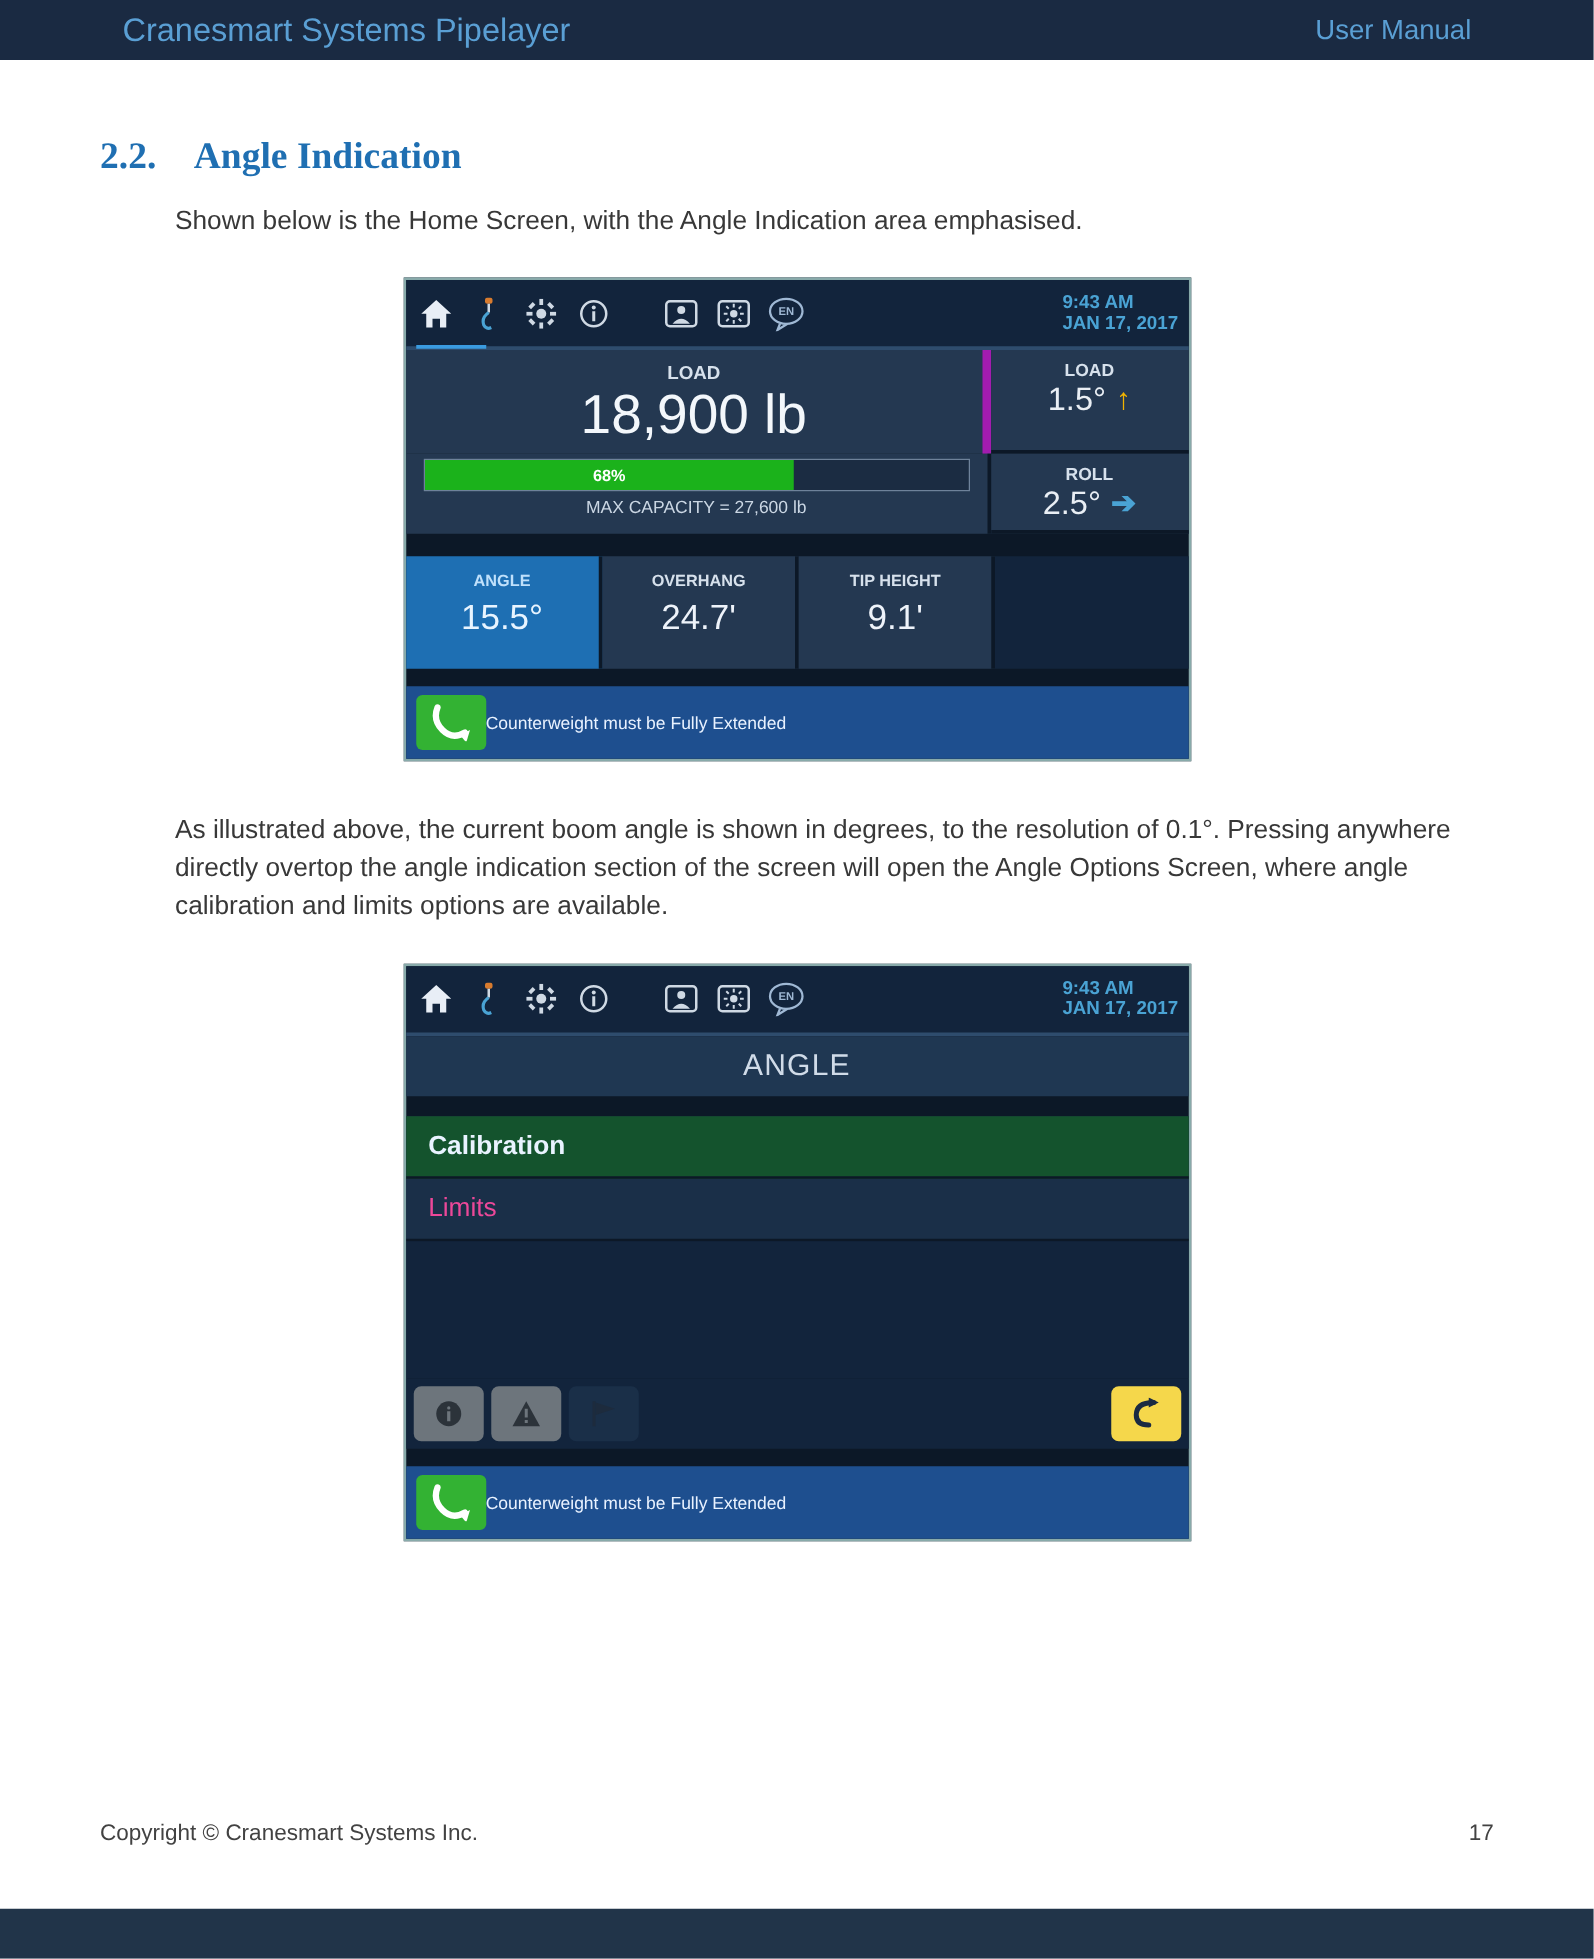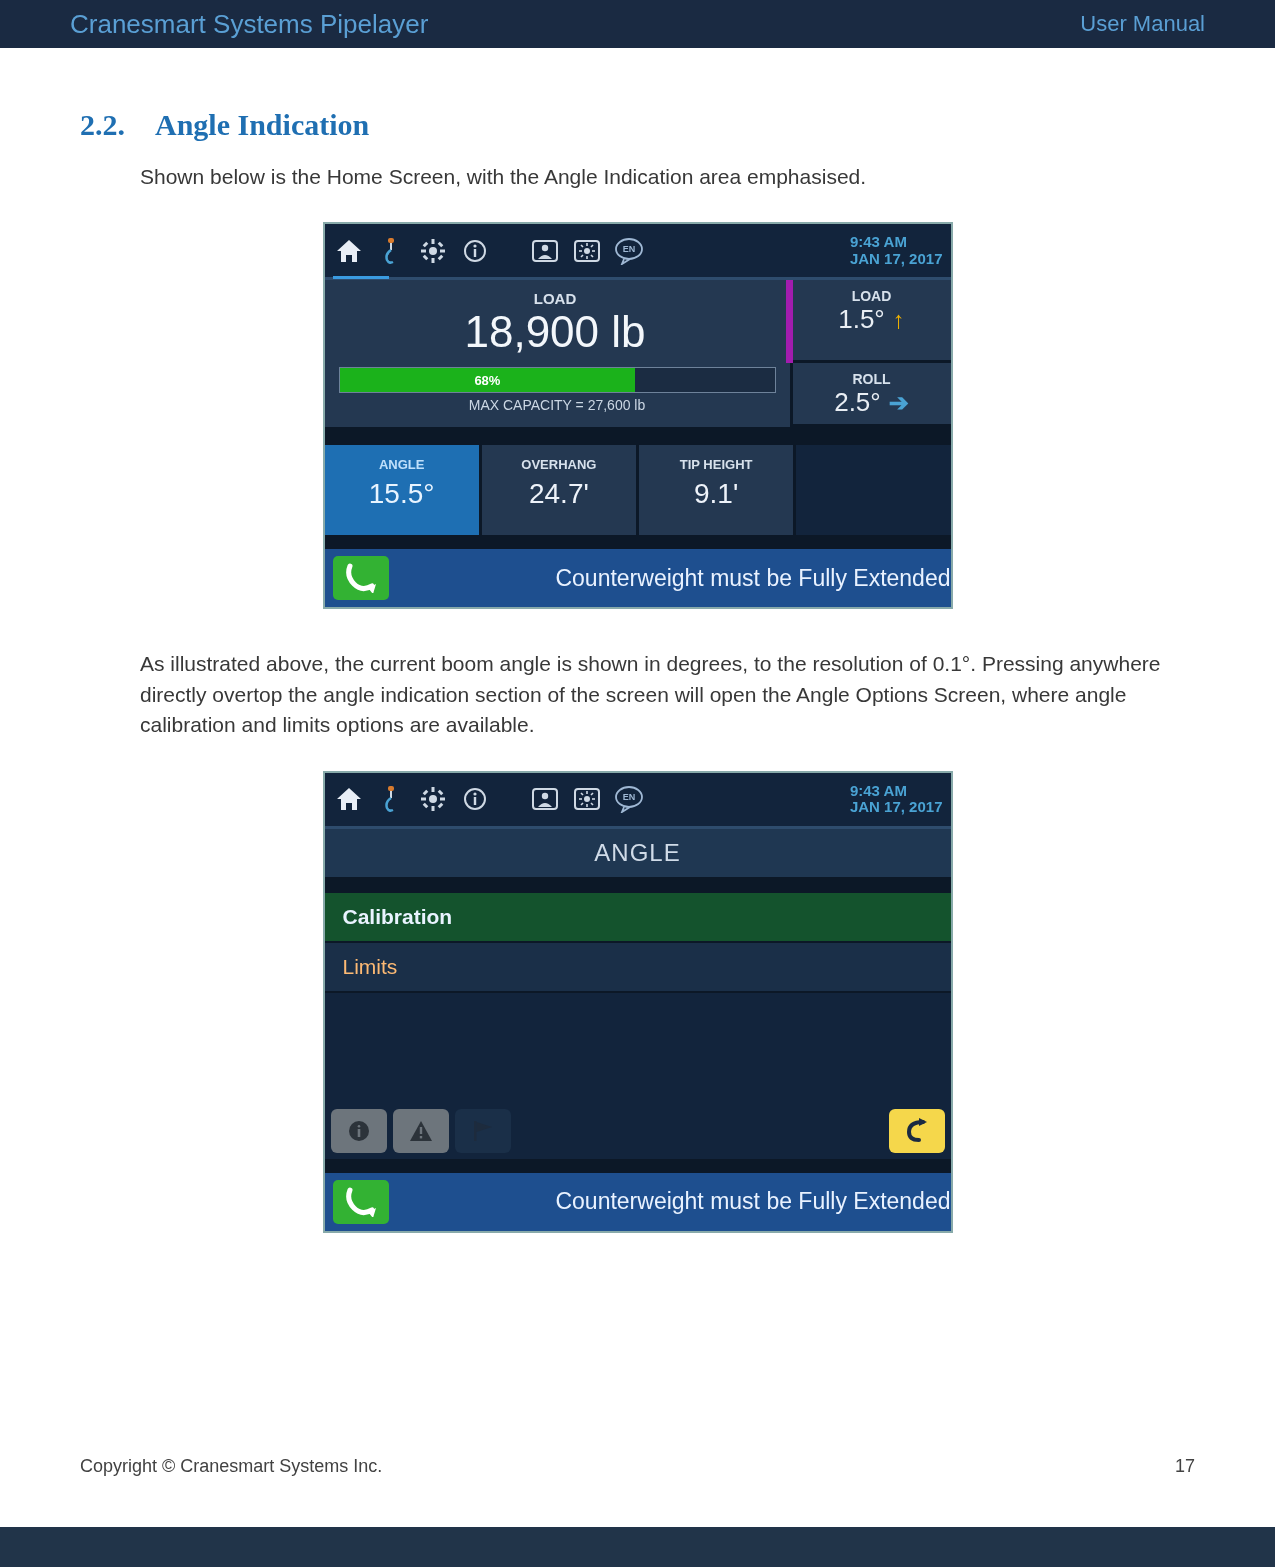--- a/index.html
+++ b/index.html
@@ -10,21 +10,21 @@
     height: 1567px;
     position: relative;
     color: #333;
   }
   .top-bar {
     background: #1a2a42;
     height: 48px;
     display: flex;
     align-items: center;
     justify-content: space-between;
-    padding: 0 70px;
+    padding: 0 98px;
     color: #3a7fc2;
     font-size: 26px;
     font-weight: 300;
   }
   .top-bar .title { color: #5a9fd4; font-weight: 300; }
   .top-bar .um { color: #5a9fd4; font-size: 22px; }
   .content { padding: 60px 80px 0 80px; }
   h2.section-heading {
     color: #1f6fb2;
     font-size: 30px;
@@ -154,39 +154,39 @@
     background:#1e4f8f;
     margin-top:14px;
   }
   .ss-msg .badge{
     width:56px; height:44px; margin-left:8px;
     background:#33b233;
     border-radius:5px;
     display:flex; align-items:center; justify-content:center;
   }
   .ss-msg .text{
-    flex:1; text-align:right;
-    color:#e9f2ff; font-size:23px;
+    flex:1; text-align:left;
+    color:#e9f2ff; font-size:14px;
   }
 
   
   .ss2-title{
     background:#1f3752;
     color:#d0dbe8;
     text-align:center;
     font-size:24px;
     padding:10px 0;
     letter-spacing:1px;
   }
   .ss2-list{
     background:#1a2f48;
   }
   .ss2-item{
     padding:12px 18px;
-    color:#fdba74;
+    color:#ec4899;
     font-size:21px;
     border-bottom:2px solid #0c1827;
   }
   .ss2-item.cal{ background:#14532d; font-weight:600; color:#e9f3ff;margin-top:16px;}
   .ss2-empty{ height:110px; background:#12243c;}
   .ss2-bottom-icons{
     display:flex;
     background:#12243c;
     padding:6px;
     gap:6px;

